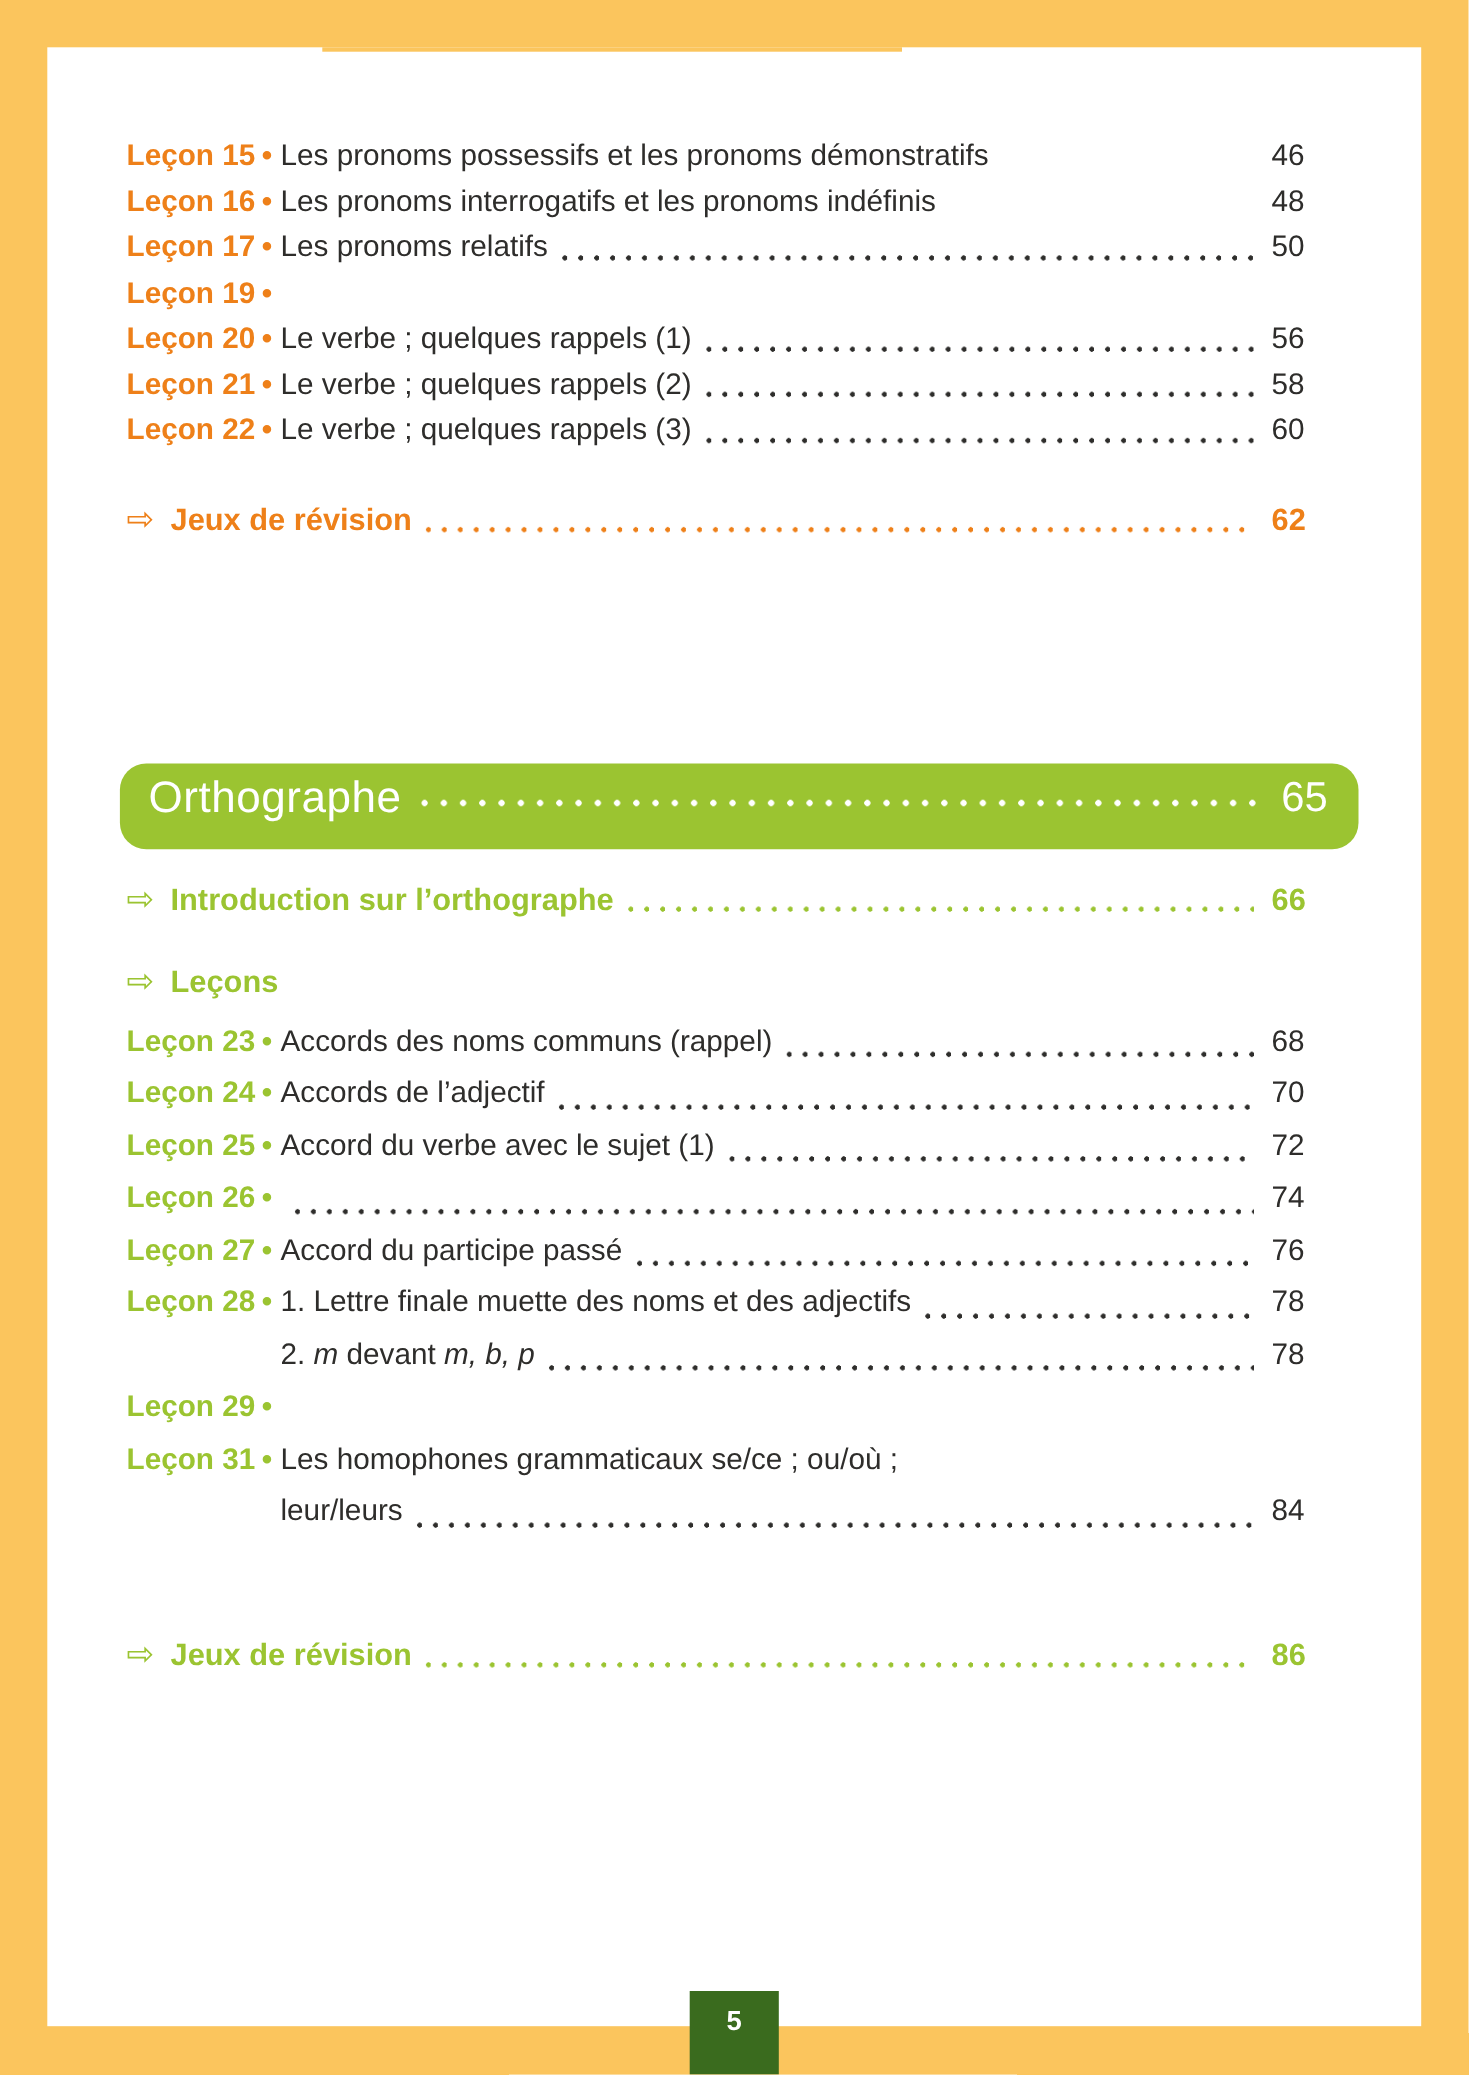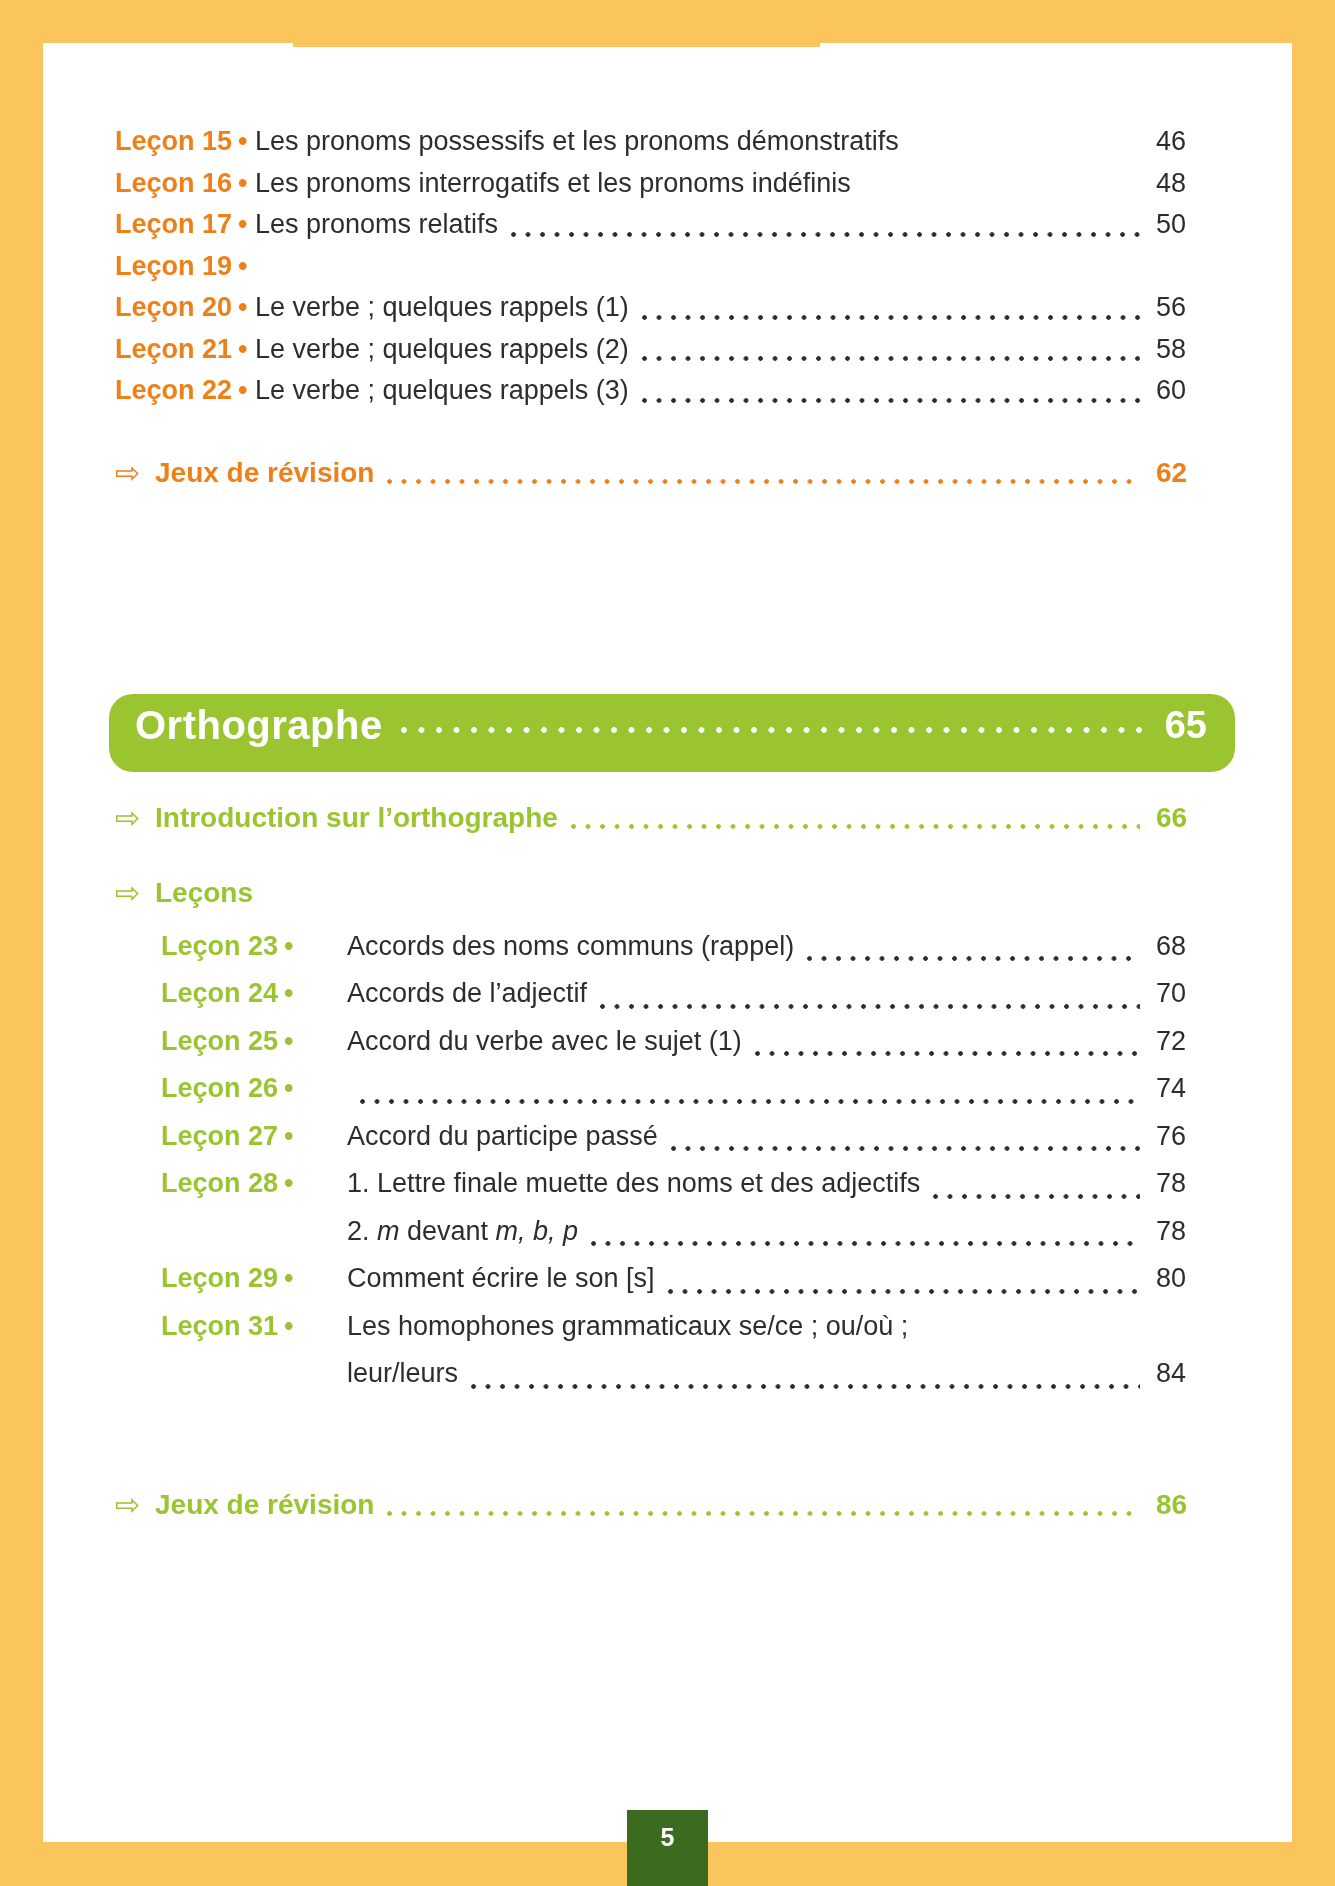--- a/index.html
+++ b/index.html
@@ -34,38 +34,38 @@
     flex:1;align-self:flex-end;height:5px;
     margin:0 16px 9px 13px;
     background-image:radial-gradient(circle at 2.5px 2.5px, currentColor 2.05px, transparent 2.5px);
     background-size:14.5px 5px;background-repeat:repeat-x;background-position:0 0;
   }
   .leader.hidden{visibility:hidden;}
   #list1{padding-top:78px;}
   #list1 .line,#list1 .row{font-size:27px;line-height:41.5px;}
   #list1 .row-label{color:var(--accent-orange,#EE8019);}
   #list2{margin-top:9px;}
-  #list2 .line,#list2 .row{font-size:27px;line-height:47.5px;margin-left:46px;}
+  #list2 .line,#list2 .row{font-size:27px;line-height:47.5px;}
   #list2 .row-label{color:var(--green,#9BC431);}
   
   .arrow-row{display:flex;align-items:flex-start;font-size:28px;font-weight:bold;line-height:42px;}
   .arrow-row .arrow-icon{flex:none;width:40px;font-weight:normal;font-size:30px;}
   .arrow-row .leader{margin-bottom:10px;}
   .orange-row{color:var(--accent-orange,#EE8019);}
   .green-row{color:var(--green,#9BC431);}
   #jeux1{margin-top:40px;}
   #intro{margin-top:25px;}
   #lecons-heading{margin-top:33px;}
   #jeux2{margin-top:86px;}
   
   .banner{
     margin:200px -27px 0 -6px;
     height:78px;border-radius:24px;
     background:var(--green,#9BC431);
-    color:#ffffff;font-weight:bold;
+    color:#ffffff;font-weight:normal;
     display:flex;align-items:center;
     padding:0 28px 15px 26px;box-sizing:border-box;
   }
   .banner-title{font-size:40px;letter-spacing:0.5px;}
   .banner-page{font-size:38px;text-align:center;}
   .banner .leader{
     height:6px;margin:0 22px 24px 18px;
     background-image:radial-gradient(circle at 3px 3px, currentColor 2.6px, transparent 3.1px);
     background-size:17.5px 6px;
   }
@@ -242,27 +242,20 @@
           </div>
           <div class="line">
             <span class="line-text"><span>2. </span><span class="italic">m</span><span> devant </span><span class="italic">m, b, p</span></span>
             <span class="leader"></span>
             <span class="page-num">78</span>
           </div>
         </span>
       </div>
       <div class="row">
         <span class="row-label">Leçon 29<span class="bullet">•</span></span>
-        <span class="row-lines">
-          <div class="line">
-            <span class="line-text">Comment écrire le son [s]</span>
-            <span class="leader"></span>
-            <span class="page-num">80</span>
-          </div>
-        </span>
       </div>
       <div class="row">
         <span class="row-label">Leçon 31<span class="bullet">•</span></span>
         <span class="row-lines">
           <div class="line">
             <span class="line-text">Les homophones grammaticaux se/ce ; ou/où ;</span>
             <span class="leader hidden"></span>
             <span class="page-num"></span>
           </div>
           <div class="line">

